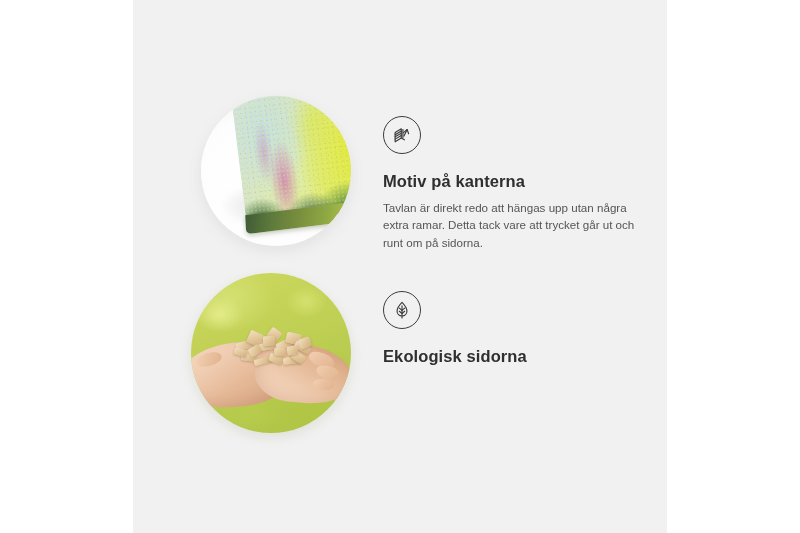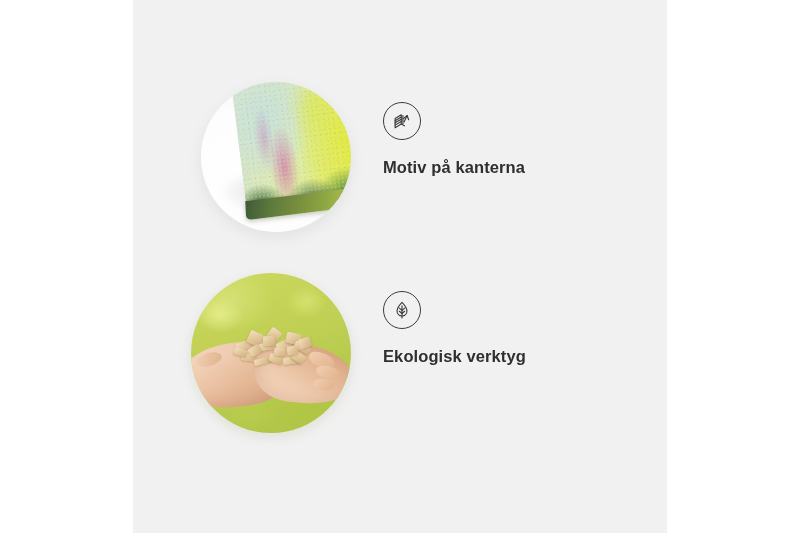--- a/index.html
+++ b/index.html
@@ -30,21 +30,21 @@
     height: 533px;
     background: #f1f1f1;
   }
 
   
   .feature {
     position: absolute;
     left: 133px;
     width: 534px;
   }
-  .feature.row-1 { top: 74px;  height: 180px; padding-left: 12px; }
+  .feature.row-1 { top: 88px;  height: 180px; padding-left: 12px; }
   .feature.row-2 { top: 273px; height: 170px; }
 
   
   .media {
     position: absolute;
     border-radius: 50%;
     overflow: hidden;
   }
 
   
@@ -258,20 +258,21 @@
           <path d="M4.5 11.6 L11.2 7.6"></path>
           <path d="M4.5 14.0 L11.2 10.0"></path>
           <path d="M4.5 16.5 L11.2 12.5"></path>
           <path d="M11.2 15.4 L14.6 17.3"></path>
           <path d="M13.0 6.0 L13.0 15.0"></path>
           <path d="M13.6 9.4 L17.6 6.0 L19.2 10.6"></path>
           <path d="M17.6 6.0 L14.2 13.2"></path>
         </svg>
       </div>
       <h2 class="f-title">Motiv på kanterna</h2>
+      <p class="f-body">Tavlan är direkt redo att hängas upp utan några extra ramar. Detta tack vare att trycket går ut och runt om på sidorna.</p>
     </div>
   </div>
 
   <div class="feature row-2">
 
     <div class="media media-hands">
       <div class="grass-blur"></div>
       <div class="hand-left"></div>
       <div class="hand-right"></div>
       <div class="finger f1"></div>
@@ -305,17 +306,17 @@
         <svg width="22" height="22" viewBox="0 0 24 24" fill="none" stroke="#3c3c3c" stroke-width="1.25" stroke-linecap="round" stroke-linejoin="round">
           <path d="M12 3.6 C8.4 7.2 6.6 10.4 6.6 13.2 C6.6 16.4 9.0 18.6 12 18.6
                    C15.0 18.6 17.4 16.4 17.4 13.2 C17.4 10.4 15.6 7.2 12 3.6 Z"></path>
           <path d="M12 7.4 L12 20.6"></path>
           <path d="M12 12.4 L9.1 10.0"></path>
           <path d="M12 12.4 L14.9 10.0"></path>
           <path d="M12 15.8 L9.1 13.4"></path>
           <path d="M12 15.8 L14.9 13.4"></path>
         </svg>
       </div>
-      <h2 class="f-title">Ekologisk verktyg</h2>
+      <h2 class="f-title">Ekologisk sidorna</h2>
     </div>
   </div>
 
 </div>
 
 </body></html>

